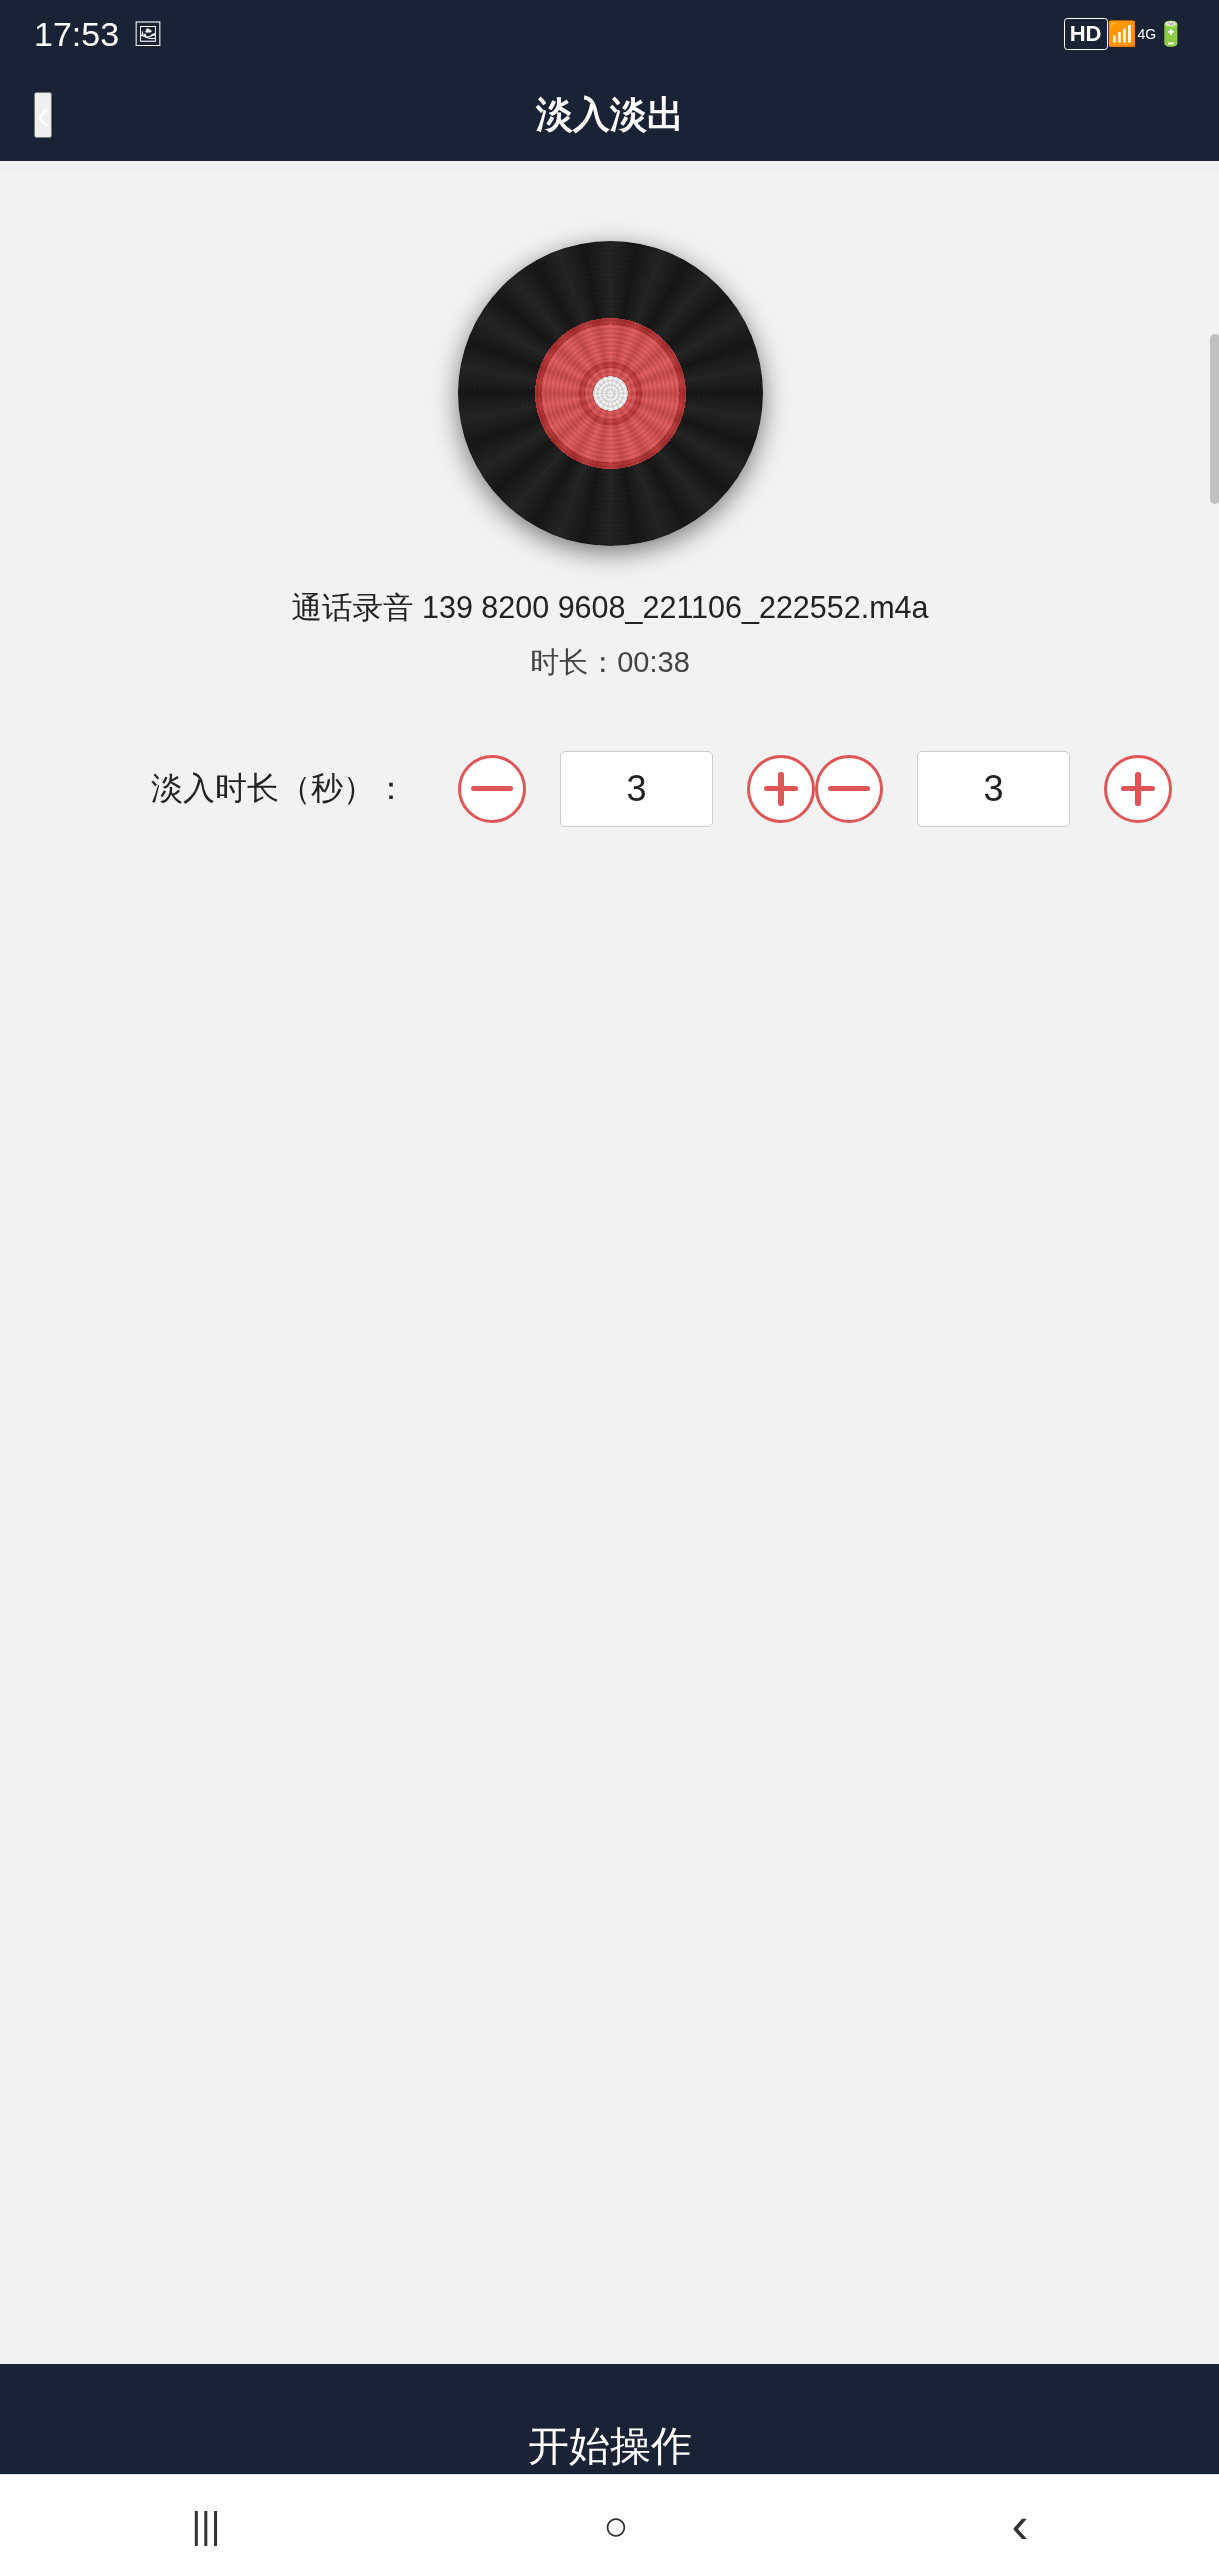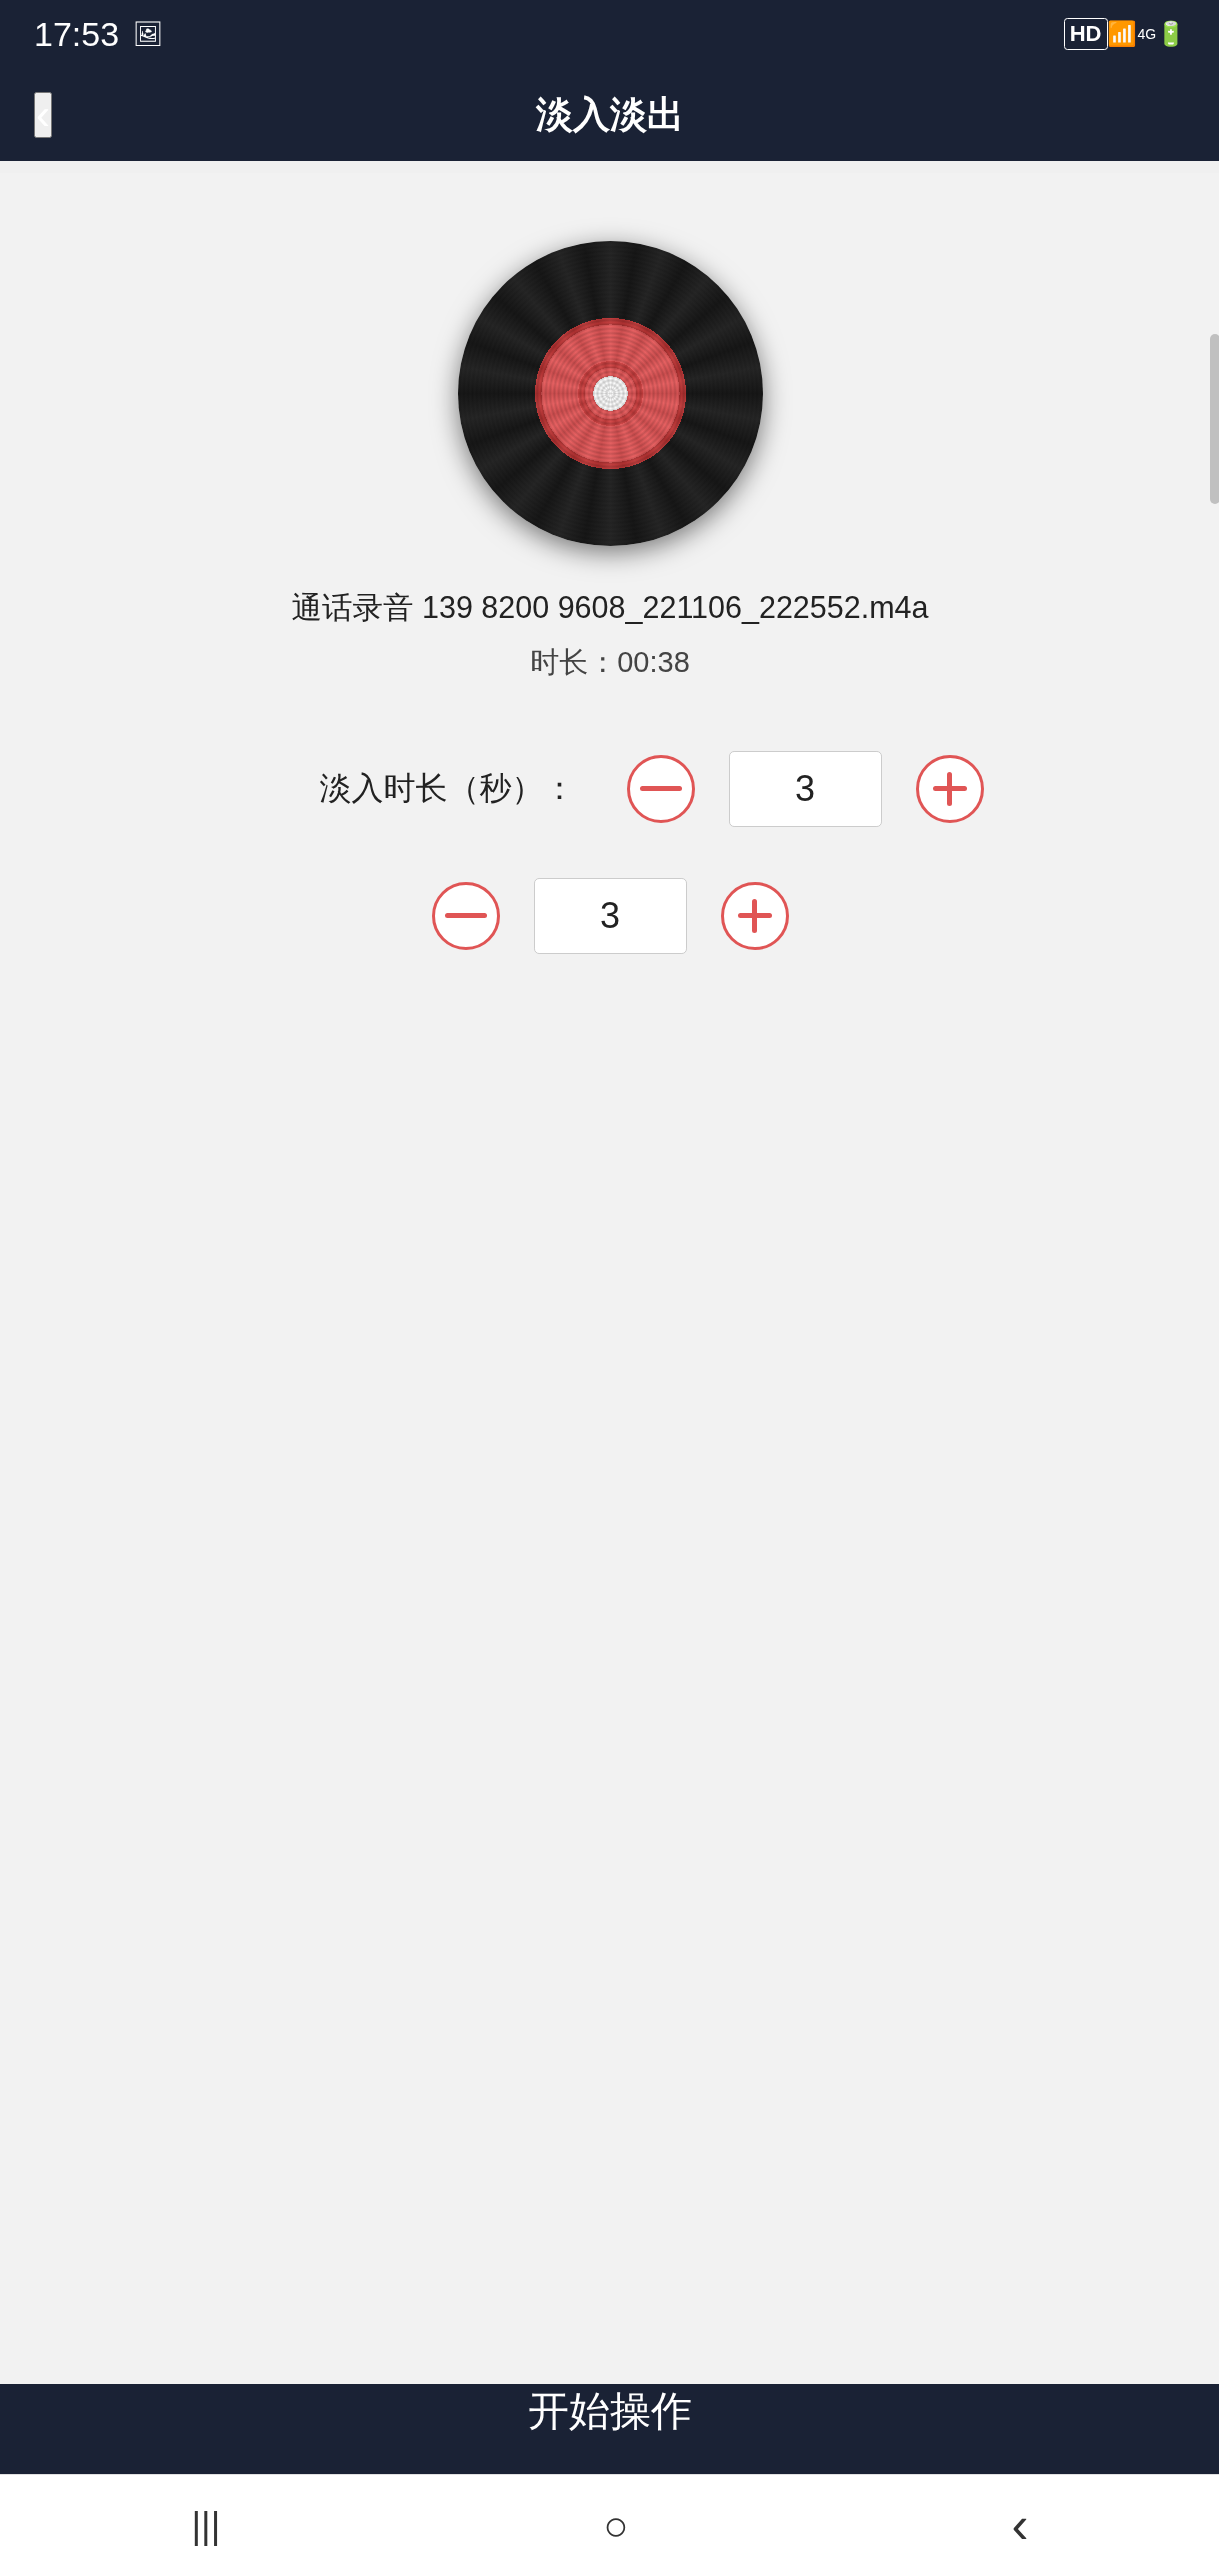--- a/index.html
+++ b/index.html
@@ -223,22 +223,20 @@
       color: #444;
       text-align: center;
       margin-bottom: 68px;
     }
 
     
     .controls-section {
       width: 100%;
       padding: 0 68px;
       display: flex;
-      flex-direction: column;
-      gap: 51px;
     }
 
     .control-row {
       display: flex;
       align-items: center;
       justify-content: center;
       gap: 34px;
     }
 
     .control-label {
@@ -304,23 +302,23 @@
       text-align: center;
       font-size: 36px;
       color: #222;
       background: white;
       outline: none;
     }
 
     
     .bottom-bar {
       background: #1a2235;
-      height: 90px;
-      display: flex;
-      align-items: flex-start;
+      height: 110px;
+      display: flex;
+      align-items: flex-end;
       justify-content: center;
       flex-shrink: 0;
     }
 
     .start-button {
       background: transparent;
       border: none;
       color: white;
       font-size: 41px;
       cursor: pointer;

